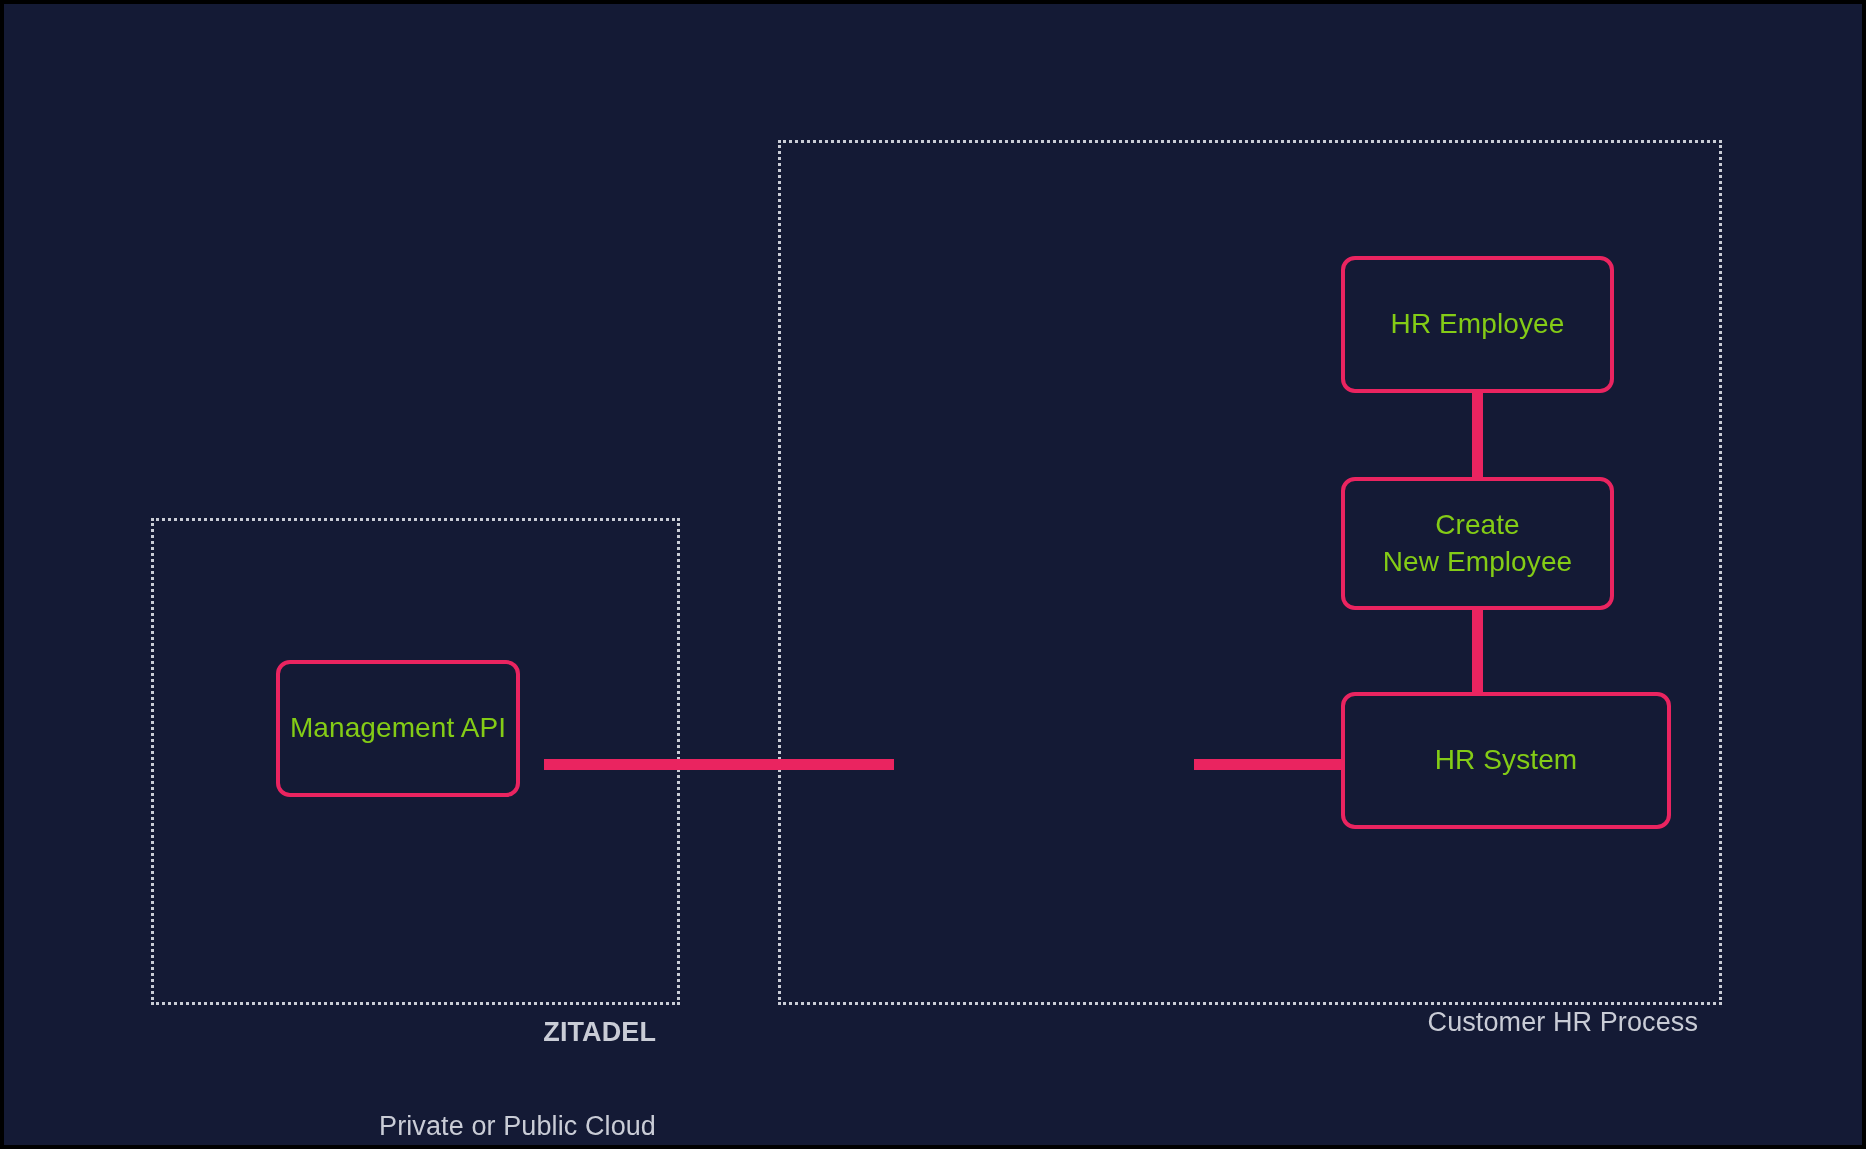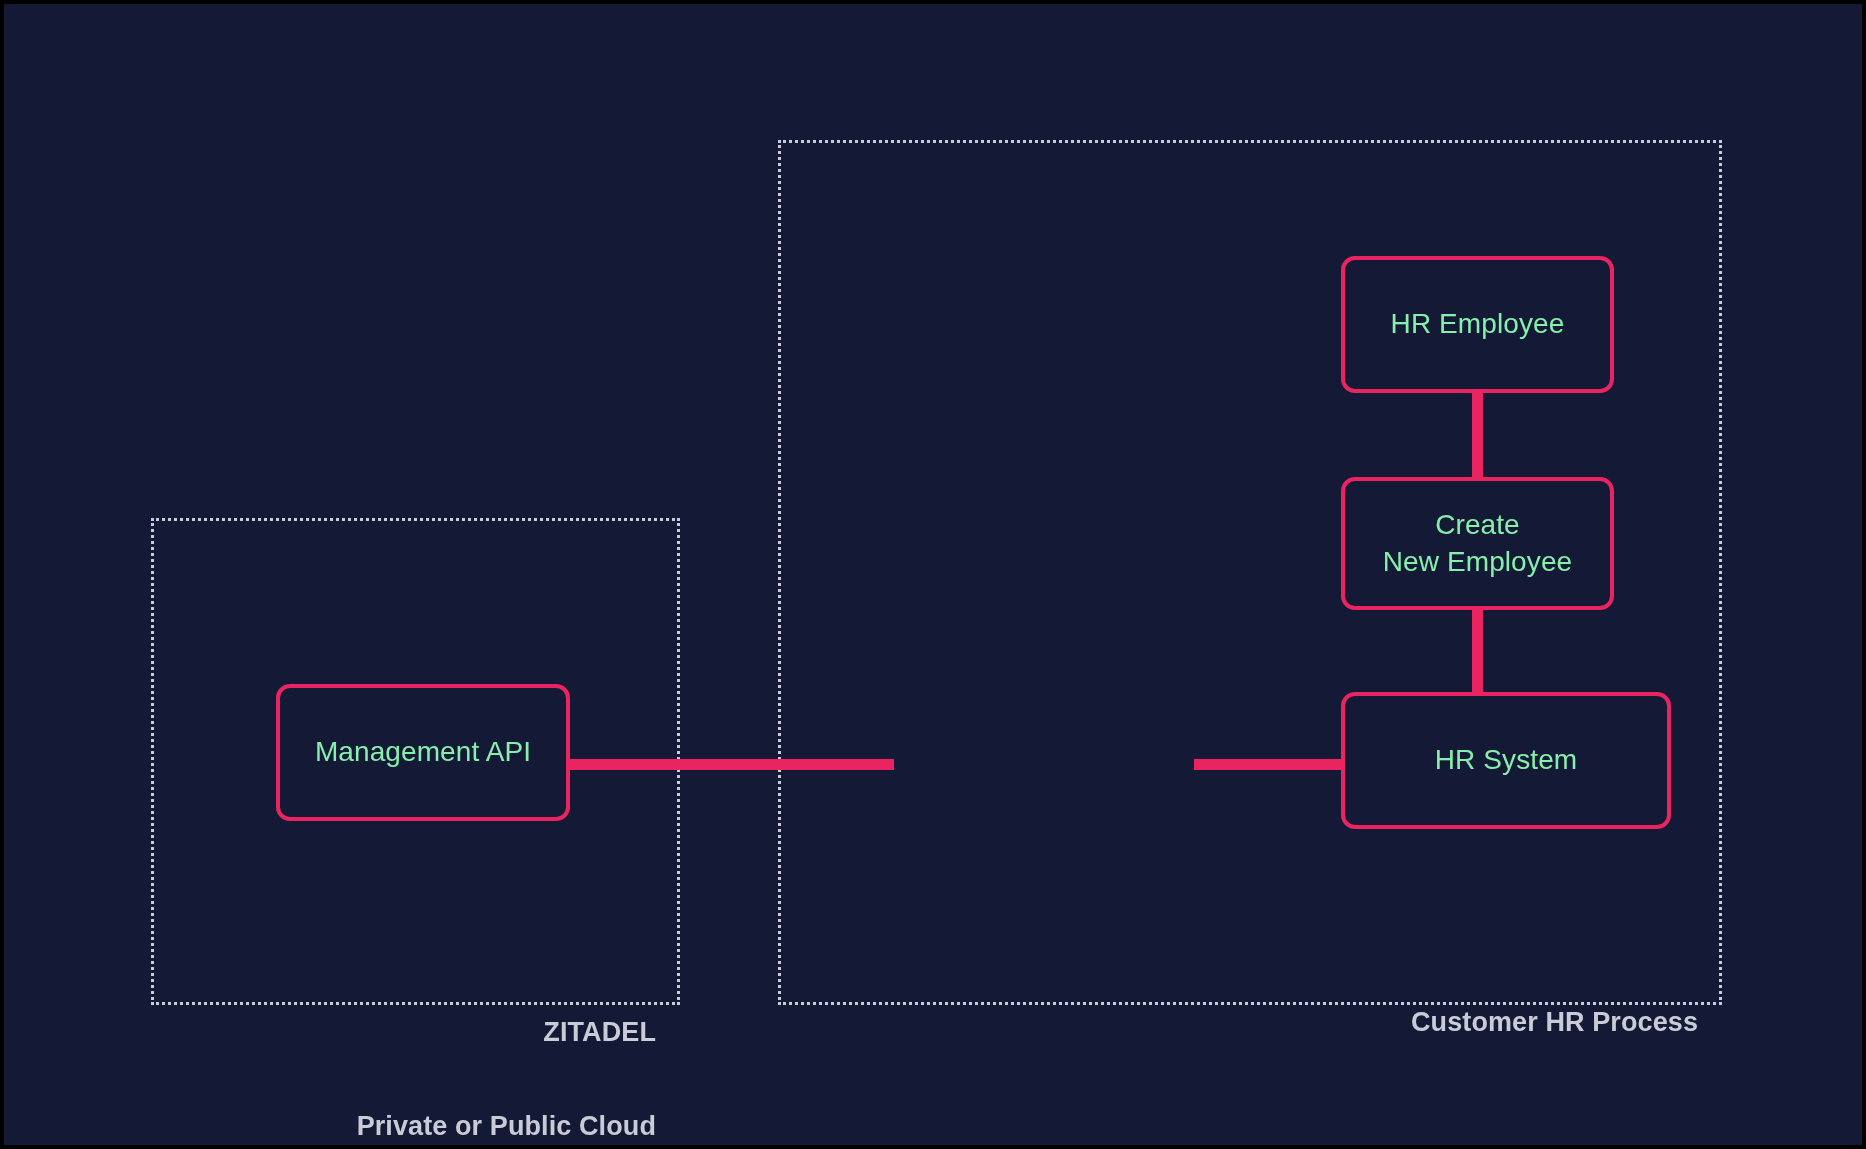--- a/index.html
+++ b/index.html
@@ -40,38 +40,38 @@
     text-align: right;
     font-size: 27px;
     letter-spacing: 0.1px;
   }
   .zone-label .strong {
     font-weight: bold;
     display: block;
     margin-top: 36px;
   }
   .zone-label .light {
-    font-weight: bold;
+    font-weight: normal;
     display: block;
   }
 
   
   .conn {
     position: absolute;
     background: #ea2460;
   }
 
   
   .node {
     position: absolute;
     box-sizing: border-box;
     border: 4px solid #ea2460;
     border-radius: 14px;
     background: #141a35;
-    color: #86efac;
+    color: #84cc16;
     display: flex;
     align-items: center;
     justify-content: center;
     text-align: center;
     font-size: 28px;
     line-height: 1.32;
     white-space: pre-line;
     letter-spacing: 0.1px;
   }
 </style>
@@ -90,21 +90,21 @@
     <div class="zone" style="left:774px; top:136px; width:944px; height:865px;"></div>
     <div class="zone-label" style="left:1294px; top:940px; width:400px;">
       <span class="light">Customer HR Process</span>
     </div>
 
     <div class="conn" style="left:540px; top:755px; width:350px; height:11px;"></div>
     <div class="conn" style="left:1190px; top:755px; width:160px; height:11px;"></div>
     <div class="conn" style="left:1468px; top:590px; width:11px; height:130px;"></div>
     <div class="conn" style="left:1468px; top:370px; width:11px; height:130px;"></div>
 
-    <div class="node" style="left:272px; top:680px; width:294px; height:137px;align-items:center;">
+    <div class="node" style="left:272px; top:656px; width:244px; height:137px;align-items:center;">
       <span>Management API</span>
     </div>
 
 
     <div class="node" style="left:1337px; top:688px; width:330px; height:137px;">
       <span>HR System</span>
     </div>
 
     <div class="node" style="left:1337px; top:473px; width:273px; height:133px;">
       <span>Create

